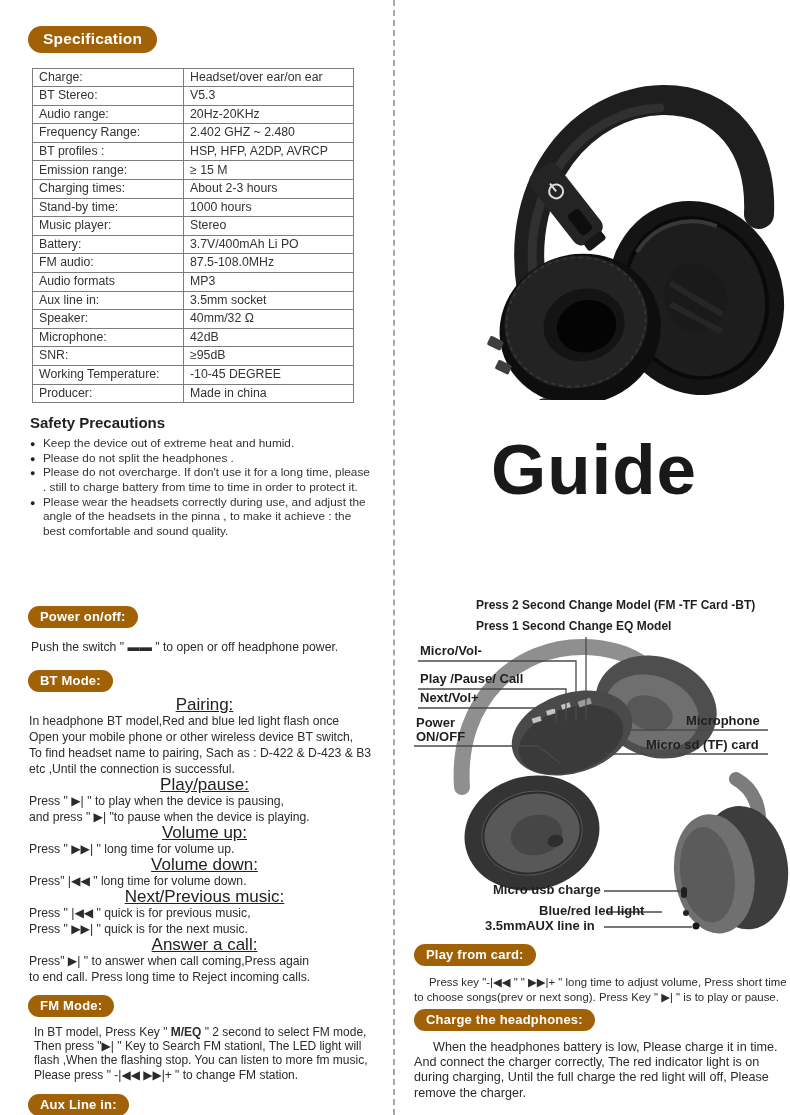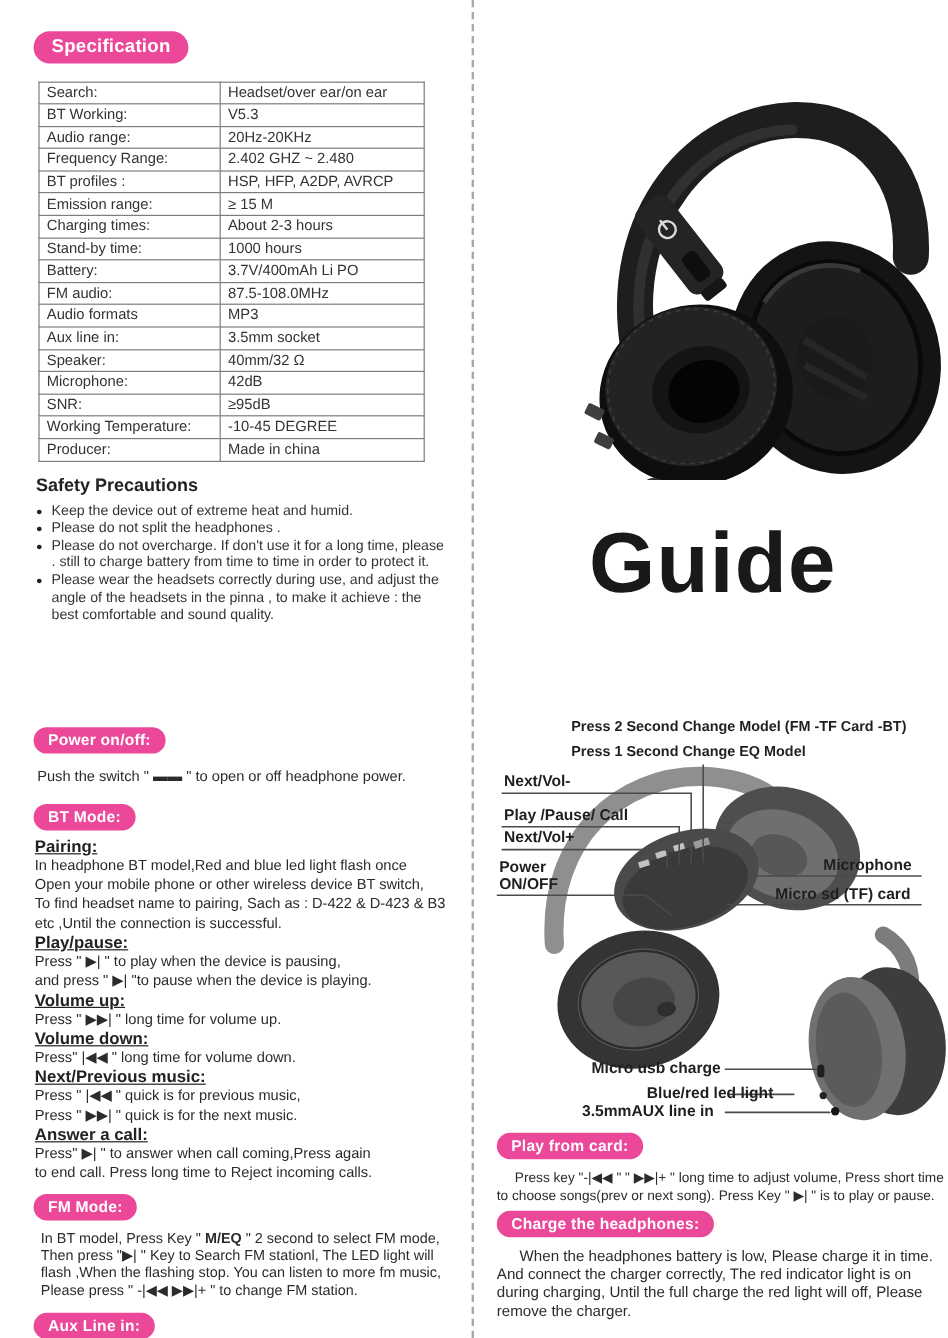--- a/index.html
+++ b/index.html
@@ -7,41 +7,41 @@
     position:relative; width:790px; height:1115px; margin:0 auto;
     background:#ffffff; overflow:hidden;
     font-family:"Liberation Sans","DejaVu Sans",sans-serif; color:#262626;
   }
   .fold-line {
     position:absolute; left:393px; top:0; height:1115px; width:0;
     border-left:2px dashed #a8a8a8;
   }
   
   .pill {
-    display:inline-block; background:#ec4899; color:#fff; font-weight:bold;
+    display:inline-block; background:#a16207; color:#fff; font-weight:bold;
     font-size:13px; line-height:1; padding:4px 12px 5px; border-radius:11px;
     letter-spacing:0.2px;
   }
   .pill.big { font-size:15.5px; padding:5px 15px 6px; border-radius:14px; }
 
   
   .col-left { position:absolute; left:28px; top:26px; width:346px; }
   table.spec { border-collapse:collapse; margin:15px 0 0 4px; width:322px; font-size:12.3px; color:#333; }
   table.spec td { border:1px solid #7d7d7d; padding:1px 6px; height:15.6px; line-height:1.1; }
   table.spec td.lab { width:138px; }
   .safety { margin-top:11px; }
   .safety-title { font-size:15px; font-weight:bold; color:#222; margin:0 0 5px 2px; }
   ul.bullets { list-style:none; margin:0; padding:0 0 0 2px; font-size:11.8px; line-height:14.6px; color:#333; }
   ul.bullets li { position:relative; padding-left:13px; }
   ul.bullets li::before { content:"●"; position:absolute; left:0; top:1px; font-size:9px; color:#222; }
 
   .col-left-lower { position:absolute; left:28px; top:606px; width:352px; }
   .body-line { font-size:12.2px; line-height:16px; color:#2b2b2b; margin:0; }
   .p-after-pill { margin:11px 0 0 3px; }
-  .subh { font-size:14px; font-weight:bold; text-decoration:underline; color:#222; line-height:16px; }
+  .subh { font-size:17px; font-weight:normal; text-decoration:underline; color:#222; line-height:16px;text-align:center; }
   .mt15 { margin-top:15px; } .mt10 { margin-top:10px; } .mt12 { margin-top:12px; }
   .bt-blocks { margin:5px 0 0 1px; }
   .fm-body { margin:8px 0 0 6px; font-size:12px; line-height:14.2px; }
 
   
   .photo { position:absolute; left:452px; top:52px; }
   .guide-title {
     position:absolute; left:400px; top:434px; width:388px; text-align:center;
     font-size:71px; font-weight:bold; color:#191919; letter-spacing:1px; line-height:1;
   }
@@ -63,26 +63,26 @@
 <div class="page">
   <div class="fold-line"></div>
 
   <div class="col-left">
     <span class="pill big">Specification</span>
 
     <table class="spec">
       <tbody>
 
           <tr>
-            <td class="lab">Search:</td>
+            <td class="lab">Charge:</td>
             <td class="val">Headset/over ear/on ear</td>
           </tr>
 
           <tr>
-            <td class="lab">BT Working:</td>
+            <td class="lab">BT Stereo:</td>
             <td class="val">V5.3</td>
           </tr>
 
           <tr>
             <td class="lab">Audio range:</td>
             <td class="val">20Hz-20KHz</td>
           </tr>
 
           <tr>
             <td class="lab">Frequency Range:</td>
@@ -103,20 +103,24 @@
           <tr>
             <td class="lab">Charging times:</td>
             <td class="val">About 2-3 hours</td>
           </tr>
 
           <tr>
             <td class="lab">Stand-by time:</td>
             <td class="val">1000 hours</td>
           </tr>
 
+          <tr>
+            <td class="lab">Music player:</td>
+            <td class="val">Stereo</td>
+          </tr>
 
           <tr>
             <td class="lab">Battery:</td>
             <td class="val">3.7V/400mAh Li PO</td>
           </tr>
 
           <tr>
             <td class="lab">FM audio:</td>
             <td class="val">87.5-108.0MHz</td>
           </tr>
@@ -301,21 +305,21 @@
         <path d="M186,42 V124"></path>
         <path d="M222,135 H368"></path>
         <path d="M206,159 H368"></path>
         <path d="M204,296 H281"></path>
         <path d="M206,317 H262"></path>
         <path d="M204,332 H292"></path>
       </g>
     </svg>
     <div class="dlabel top" style="left:76px; top:3px;">Press 2 Second  Change Model (FM -TF  Card -BT)</div>
     <div class="dlabel top" style="left:76px; top:24px;">Press 1 Second  Change EQ Model</div>
-    <div class="dlabel" style="left:20px; top:49px;">Next/Vol-</div>
+    <div class="dlabel" style="left:20px; top:49px;">Micro/Vol-</div>
     <div class="dlabel" style="left:20px; top:77px;">Play /Pause/ Call</div>
     <div class="dlabel" style="left:20px; top:96px;">Next/Vol+</div>
     <div class="dlabel" style="left:16px; top:121px;">Power</div>
     <div class="dlabel" style="left:16px; top:135px;">ON/OFF</div>
     <div class="dlabel" style="left:286px; top:119px;">Microphone</div>
     <div class="dlabel" style="left:246px; top:143px;">Micro sd (TF) card</div>
     <div class="dlabel" style="left:93px; top:288px;">Micro usb charge</div>
     <div class="dlabel" style="left:91px; top:309px;padding-left:48px;">Blue/red led light</div>
     <div class="dlabel" style="left:85px; top:324px;">3.5mmAUX line in</div>
   </div>

